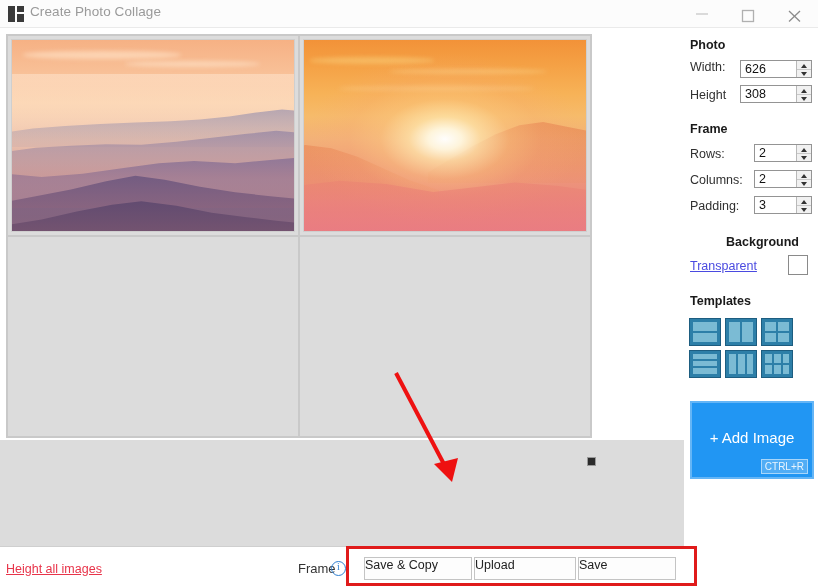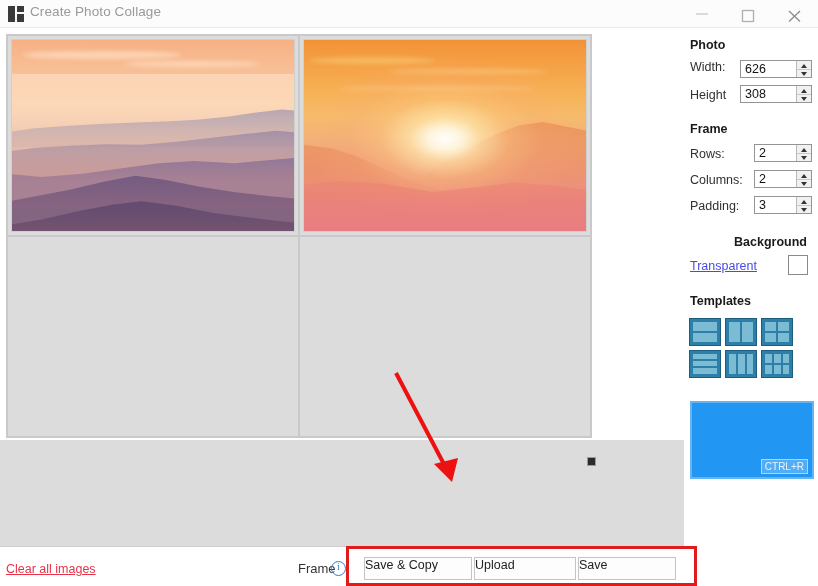--- a/index.html
+++ b/index.html
@@ -267,21 +267,21 @@
       <div class="btns">
         <div class="up">
             <span class="tri u"></span>
           </div>
         <div class="dn">
             <span class="tri d"></span>
           </div>
       </div>
     </div>
 
-    <div class="sec-title" style="left:14px;top:207px;padding-left:36px;">Background</div>
+    <div class="sec-title" style="left:6px;top:207px;padding-left:36px;">Background</div>
     <div class="link-transparent" style="left:6px;top:231px;">Transparent</div>
     <div class="color-swatch" style="left:104px;top:227px;"></div>
 
     <div class="sec-title" style="left:6px;top:266px;">Templates</div>
 
     <div class="tmpl" style="left:5px;top:290px;">
       <i style="left:3px;top:3px;width:24px;height:9px;"></i>
       <i style="left:3px;top:14px;width:24px;height:9px;"></i>
     </div>
     <div class="tmpl" style="left:41px;top:290px;">
@@ -309,27 +309,28 @@
       <i style="left:3px;top:3px;width:7px;height:9px;"></i>
       <i style="left:12px;top:3px;width:7px;height:9px;"></i>
       <i style="left:21px;top:3px;width:6px;height:9px;"></i>
       <i style="left:3px;top:14px;width:7px;height:9px;"></i>
       <i style="left:12px;top:14px;width:7px;height:9px;"></i>
       <i style="left:21px;top:14px;width:6px;height:9px;"></i>
     </div>
   </div>
 
   <div class="add-image">
+    <div class="ai-label">+ Add Image</div>
     <div class="ai-kbd">CTRL+R</div>
   </div>
 
   <div class="bottombar">
     <div class="bottom-sep"></div>
   </div>
-  <div class="clear-link">Clear all images</div>
+  <div class="clear-link">Height all images</div>
   <div class="help-label">Frame</div>
   <div class="help-icon">
       <span>i</span>
     </div>
 
   <div class="action-btn btn-savecopy">Save &amp; Copy</div>
   <div class="action-btn btn-upload">Upload</div>
   <div class="action-btn btn-save">Save</div>
 
   <div class="anno-rect"></div>

